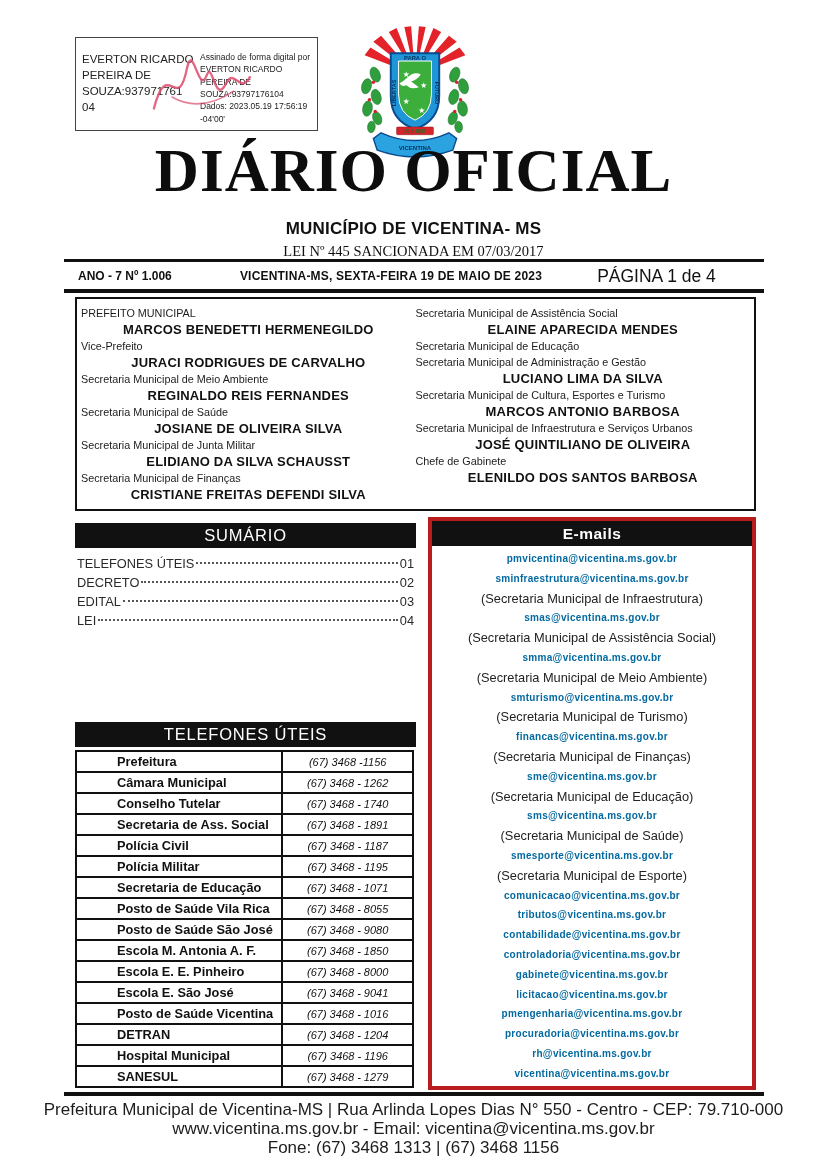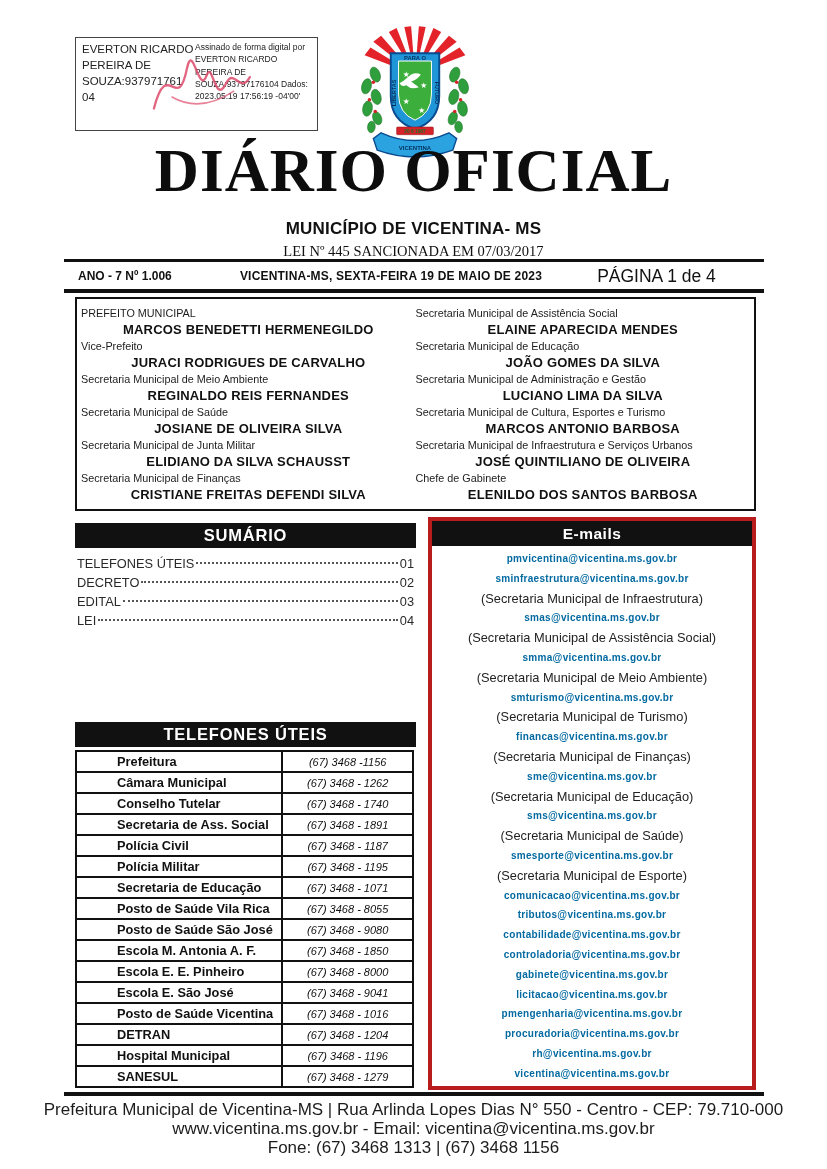--- a/index.html
+++ b/index.html
@@ -1,21 +1,21 @@
 <!DOCTYPE html>
 <html lang="pt"><head>
 <meta charset="utf-8">
 <style>
   html,body{margin:0;padding:0;background:#ffffff;}
   #page{position:relative;width:827px;height:1169px;background:#ffffff;overflow:hidden;
         font-family:"Liberation Sans",sans-serif;color:#111;}
 
   
   .sig-box{position:absolute;left:75px;top:37px;width:243px;height:94px;
-           border:1px solid #444;box-sizing:border-box;display:flex;padding:3px 6px;gap:1px;}
+           border:1px solid #444;box-sizing:border-box;display:flex;padding:13px 6px;gap:6px;}
   .sig-subject{width:112px;font-size:11.5px;line-height:1.4;color:#222;word-break:break-word;}
   .sig-details{flex:1;font-size:8.5px;line-height:1.45;color:#222;}
   .sig-scribble{position:absolute;left:0;top:0;width:100%;height:100%;pointer-events:none;}
 
   
   .crest{position:absolute;left:352px;top:26px;width:126px;height:136px;}
 
   
   .title{position:absolute;left:0;top:140px;width:100%;text-align:center;
          font-family:"Liberation Serif",serif;font-weight:bold;font-size:61px;line-height:1;
@@ -35,21 +35,21 @@
 
   
   .officials{position:absolute;left:75px;top:297px;width:681px;height:214px;
              border:2px solid #111;box-sizing:border-box;display:grid;
              grid-template-columns:1fr 1fr;padding:6px 4px;overflow:hidden;}
   .off-col{overflow:hidden;}
   .off-role{font-size:10.8px;line-height:16px;text-align:left;color:#1c1c1c;}
   .off-name{font-size:13px;font-weight:bold;line-height:17px;text-align:center;letter-spacing:.2px;}
 
   
-  .black-bar{position:absolute;background:#111;color:#fff;font-weight:bold;
+  .black-bar{position:absolute;background:#111;color:#fff;font-weight:normal;
              display:flex;align-items:center;justify-content:center;letter-spacing:.8px;}
   #sumario-bar{left:75px;top:523px;width:341px;height:25px;font-size:16.5px;}
   #phones-bar{left:75px;top:722px;width:341px;height:25px;font-size:16.5px;}
 
   
   .sum-list{position:absolute;left:75px;top:552px;width:341px;padding:2px 2px;box-sizing:border-box;}
   .sum-row{display:flex;align-items:baseline;font-size:12.8px;line-height:19px;color:#2a2a2a;}
   .sum-dots{flex:1;border-bottom:2px dotted #555;margin:0 2px;transform:translateY(-4px);}
   .sum-page{color:#2a2a2a;}
 
@@ -170,21 +170,20 @@
         <div class="off-name">JOSIANE DE OLIVEIRA SILVA</div>
         <div class="off-role">Secretaria Municipal de Junta Militar</div>
         <div class="off-name">ELIDIANO DA SILVA SCHAUSST</div>
         <div class="off-role">Secretaria Municipal de Finanças</div>
         <div class="off-name">CRISTIANE FREITAS DEFENDI SILVA</div>
       </div>
     <div class="off-col">
         <div class="off-role">Secretaria Municipal de Assistência Social</div>
         <div class="off-name">ELAINE APARECIDA MENDES</div>
         <div class="off-role">Secretaria Municipal de Educação</div>
-        <div class="off-name">JOÃO GOMES DA SILVA</div>
         <div class="off-role">Secretaria Municipal de Administração e Gestão</div>
         <div class="off-name">LUCIANO LIMA DA SILVA</div>
         <div class="off-role">Secretaria Municipal de Cultura, Esportes e Turismo</div>
         <div class="off-name">MARCOS ANTONIO BARBOSA</div>
         <div class="off-role">Secretaria Municipal de Infraestrutura e Serviços Urbanos</div>
         <div class="off-name">JOSÉ QUINTILIANO DE OLIVEIRA</div>
         <div class="off-role">Chefe de Gabinete</div>
         <div class="off-name">ELENILDO DOS SANTOS BARBOSA</div>
       </div>
   </div>

